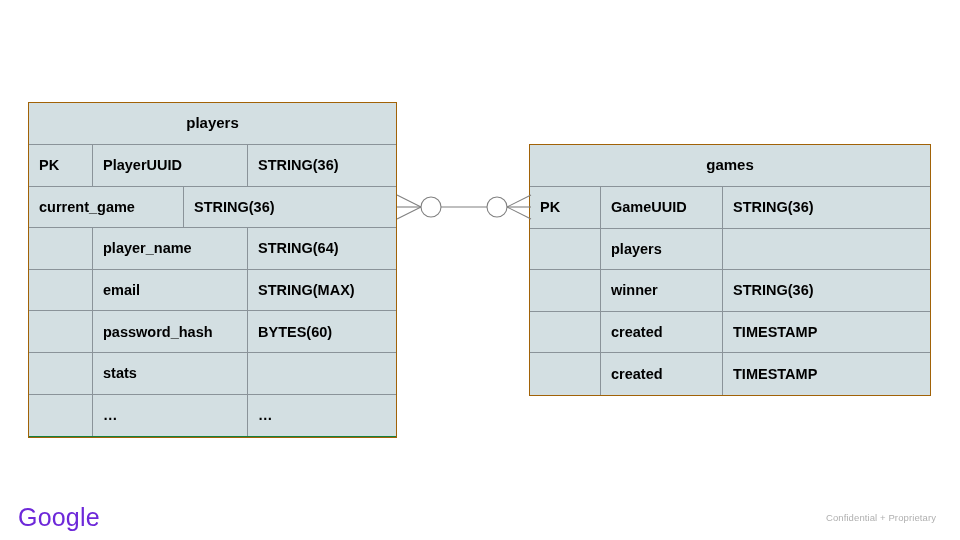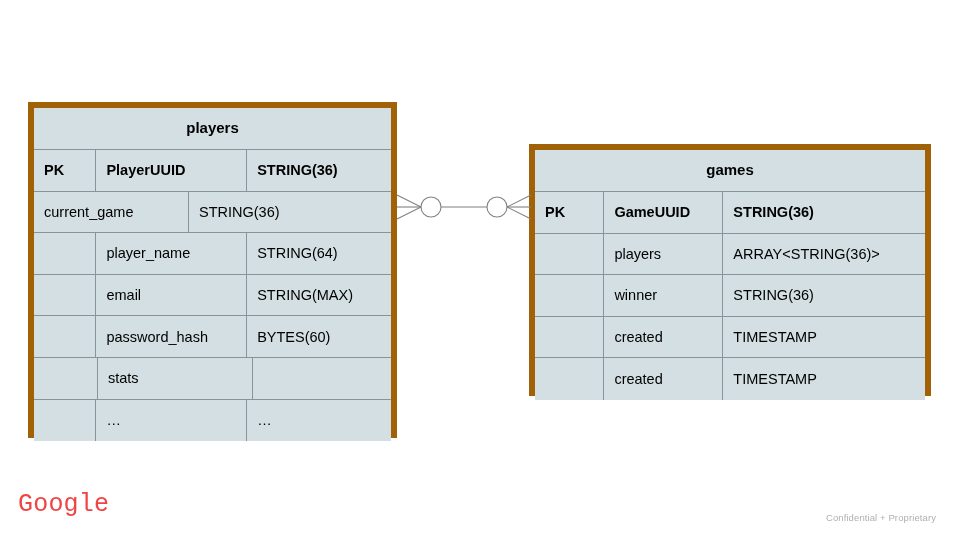--- a/index.html
+++ b/index.html
@@ -18,22 +18,22 @@
     position: absolute;
     inset: 0;
     width: 960px;
     height: 540px;
   }
 
   
   .entity {
     position: absolute;
     box-sizing: border-box;
-    border: 6px solid #a16207;
-    background: #fdba74;
+    border: 1px solid #a16207;
+    background: #15803d;
   }
   .entity-title {
     box-sizing: border-box;
     height: 42px;
     line-height: 40px;
     text-align: center;
     font-weight: bold;
     font-size: 15px;
     color: #000000;
     border-bottom: 1px solid #8a9399;
@@ -51,20 +51,21 @@
   }
   .cell {
     box-sizing: border-box;
     display: flex;
     align-items: center;
     font-size: 14.5px;
     color: #000000;
     padding: 0 0 0 10px;
     overflow: hidden;
     white-space: nowrap;
+    font-weight: bold;
   }
   .cell.key {
     border-right: 1px solid #8a9399;
     font-weight: bold;
     font-size: 14.5px;
   }
   .cell.name {
     border-right: 1px solid #8a9399;
   }
   .cell.type {
@@ -106,25 +107,25 @@
     left: 390px;
     top: 182px;
     width: 150px;
     height: 50px;
   }
 
   
   #footer-logo {
     position: absolute;
     left: 18px;
-    top: 490px;
+    top: 503px;
     font-size: 25px;
     letter-spacing: 0.2px;
-    color: #ef4444;
-    font-family: Liberation Mono, monospace;
+    color: #6d28d9;
+    font-family: Liberation Sans, sans-serif;
   }
   #footer-note {
     position: absolute;
     right: 24px;
     top: 512px;
     font-size: 9.5px;
     color: #b0b0b0;
     letter-spacing: 0.1px;
   }
 </style>
@@ -175,21 +176,20 @@
     <div class="entity-title">games</div>
 
     <div class="entity-row row-pk">
       <div class="cell key">PK</div>
       <div class="cell name">GameUUID</div>
       <div class="cell type">STRING(36)</div>
     </div>
     <div class="entity-row">
       <div class="cell key"></div>
       <div class="cell name">players</div>
-      <div class="cell type">ARRAY&lt;STRING(36)&gt;</div>
     </div>
     <div class="entity-row">
       <div class="cell key"></div>
       <div class="cell name">winner</div>
       <div class="cell type">STRING(36)</div>
     </div>
     <div class="entity-row">
       <div class="cell key"></div>
       <div class="cell name">created</div>
       <div class="cell type">TIMESTAMP</div>

